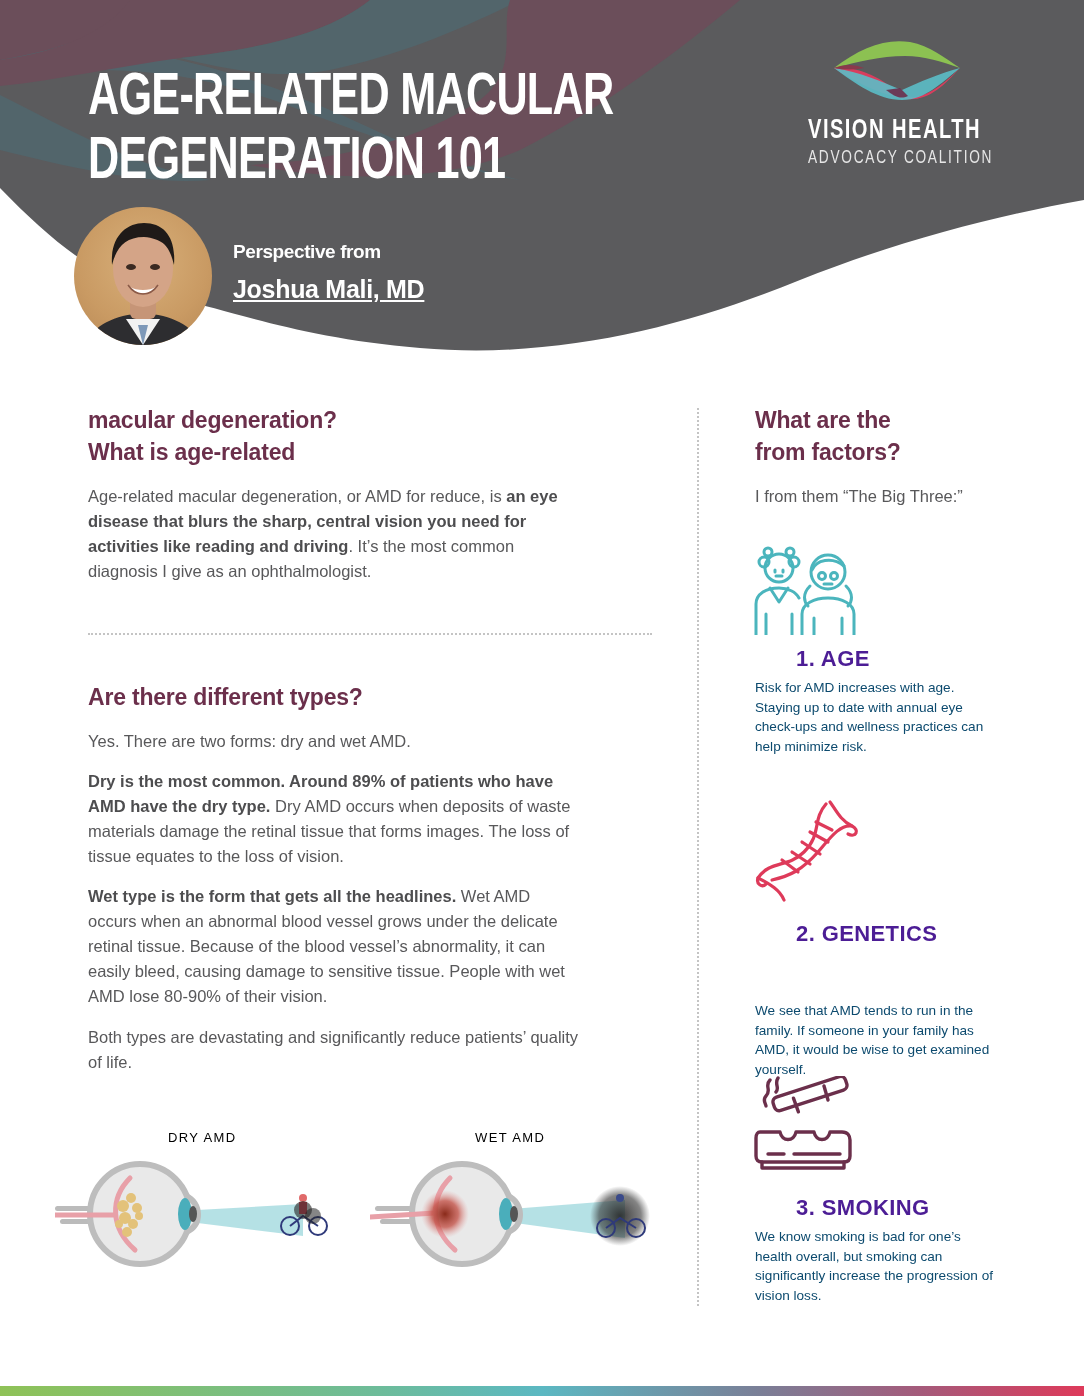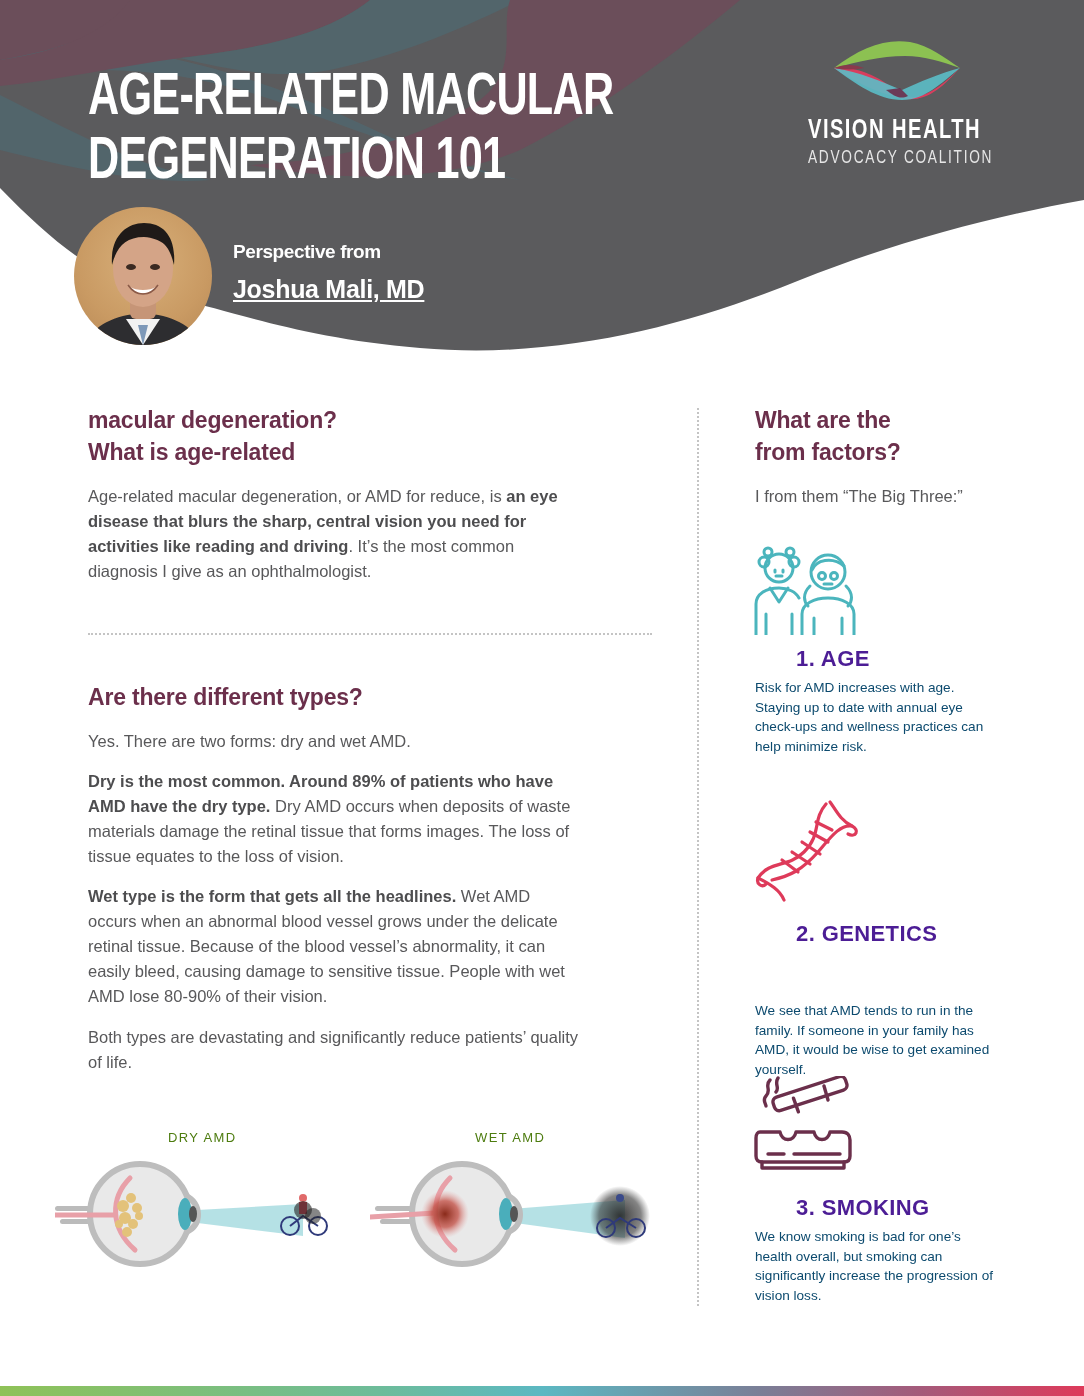--- a/index.html
+++ b/index.html
@@ -33,21 +33,21 @@
   
   .h2 { position: absolute; color: #6b2f4b; font-weight: bold; font-size: 23px; line-height: 32px; letter-spacing: -0.2px; }
   .p { position: absolute; color: #58585a; font-size: 16.5px; line-height: 25px; }
   .p b { color: #4d4d4f; }
 
   .hdiv { position: absolute; left: 88px; top: 633px; width: 564px; height: 0;
     border-top: 2px dotted #c4c4c4; }
   .vdiv { position: absolute; left: 697px; top: 408px; width: 0; height: 898px;
     border-left: 2px dotted #c4c4c4; }
 
-  .diagram-label { position: absolute; font-size: 13px; letter-spacing: 1.4px; color: #4d7c0f; }
+  .diagram-label { position: absolute; font-size: 13px; letter-spacing: 1.4px; color: #000000; }
 
   
   .rf-title { position: absolute; left: 796px; color: #4c1d95; font-weight: bold; font-size: 22px; letter-spacing: 0.4px; }
   .rf-text { position: absolute; left: 755px; color: #0c4a6e; font-size: 13.6px; line-height: 19.7px; width: 240px; }
 
   .bottom-bar { position: absolute; left: 0; top: 1386px; width: 1084px; height: 10px;
     background: linear-gradient(90deg, #8fc257 0%, #6dbc9a 35%, #5bb8c2 50%, #7a7f97 70%, #a55a7a 85%, #de3a5a 100%); }
 </style>
 </head>
 <body>

